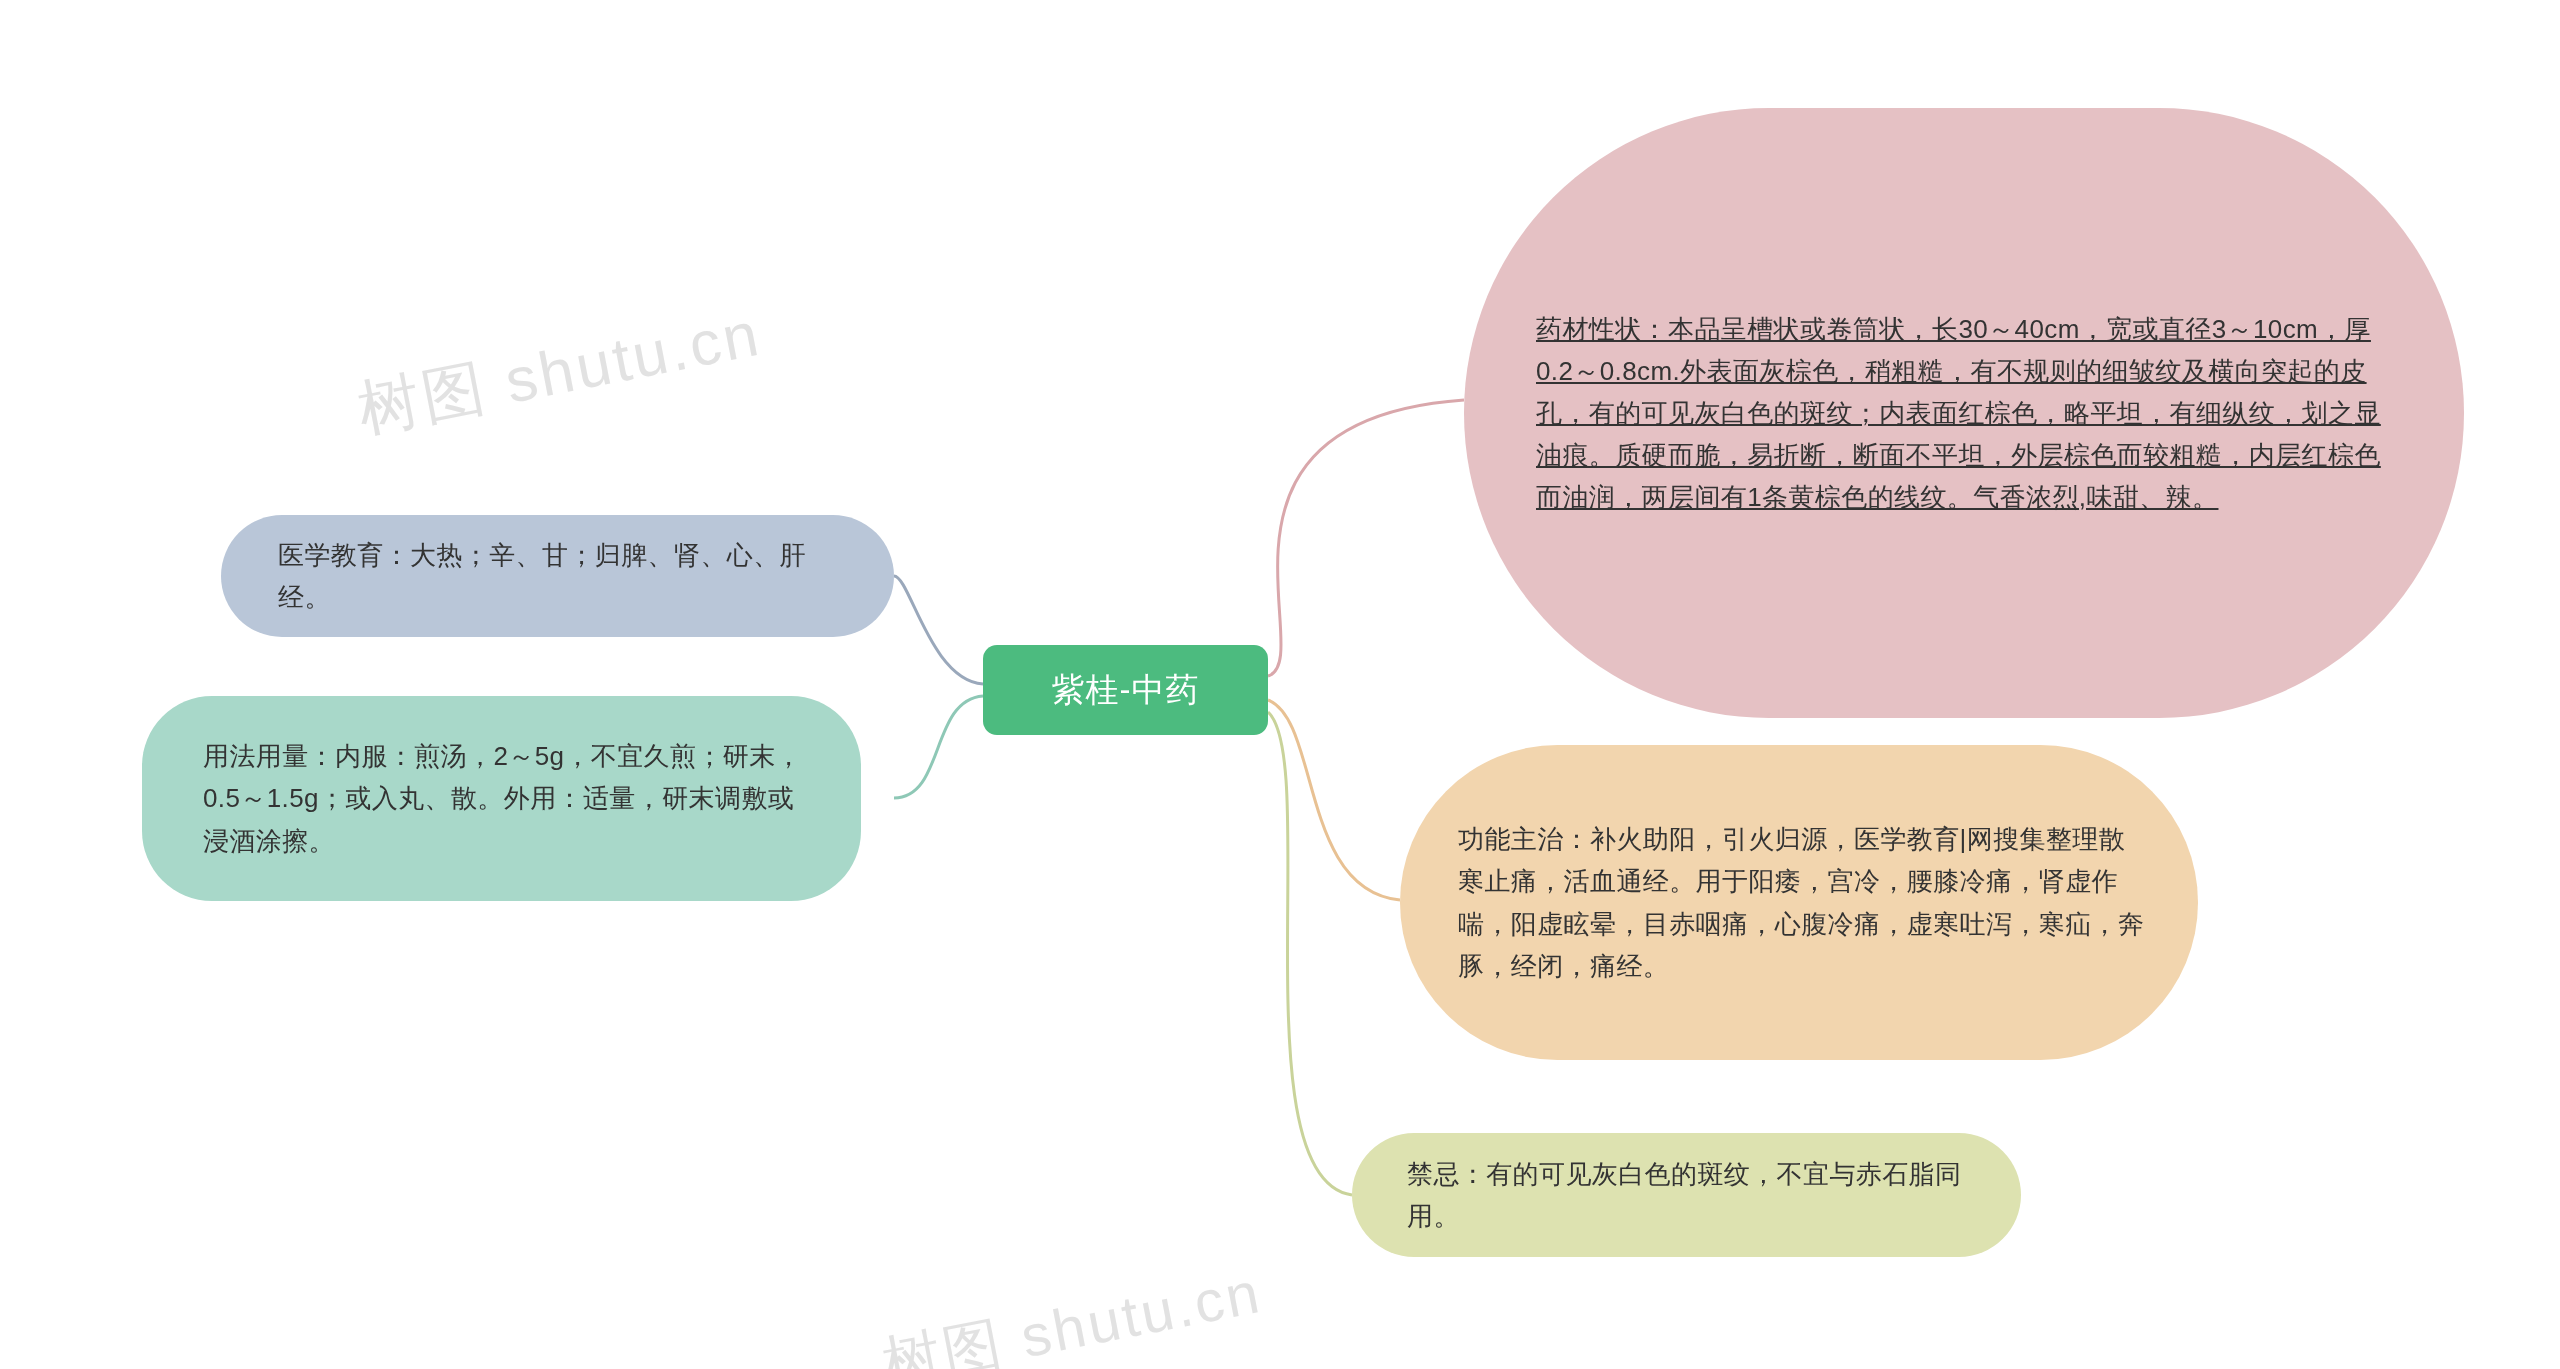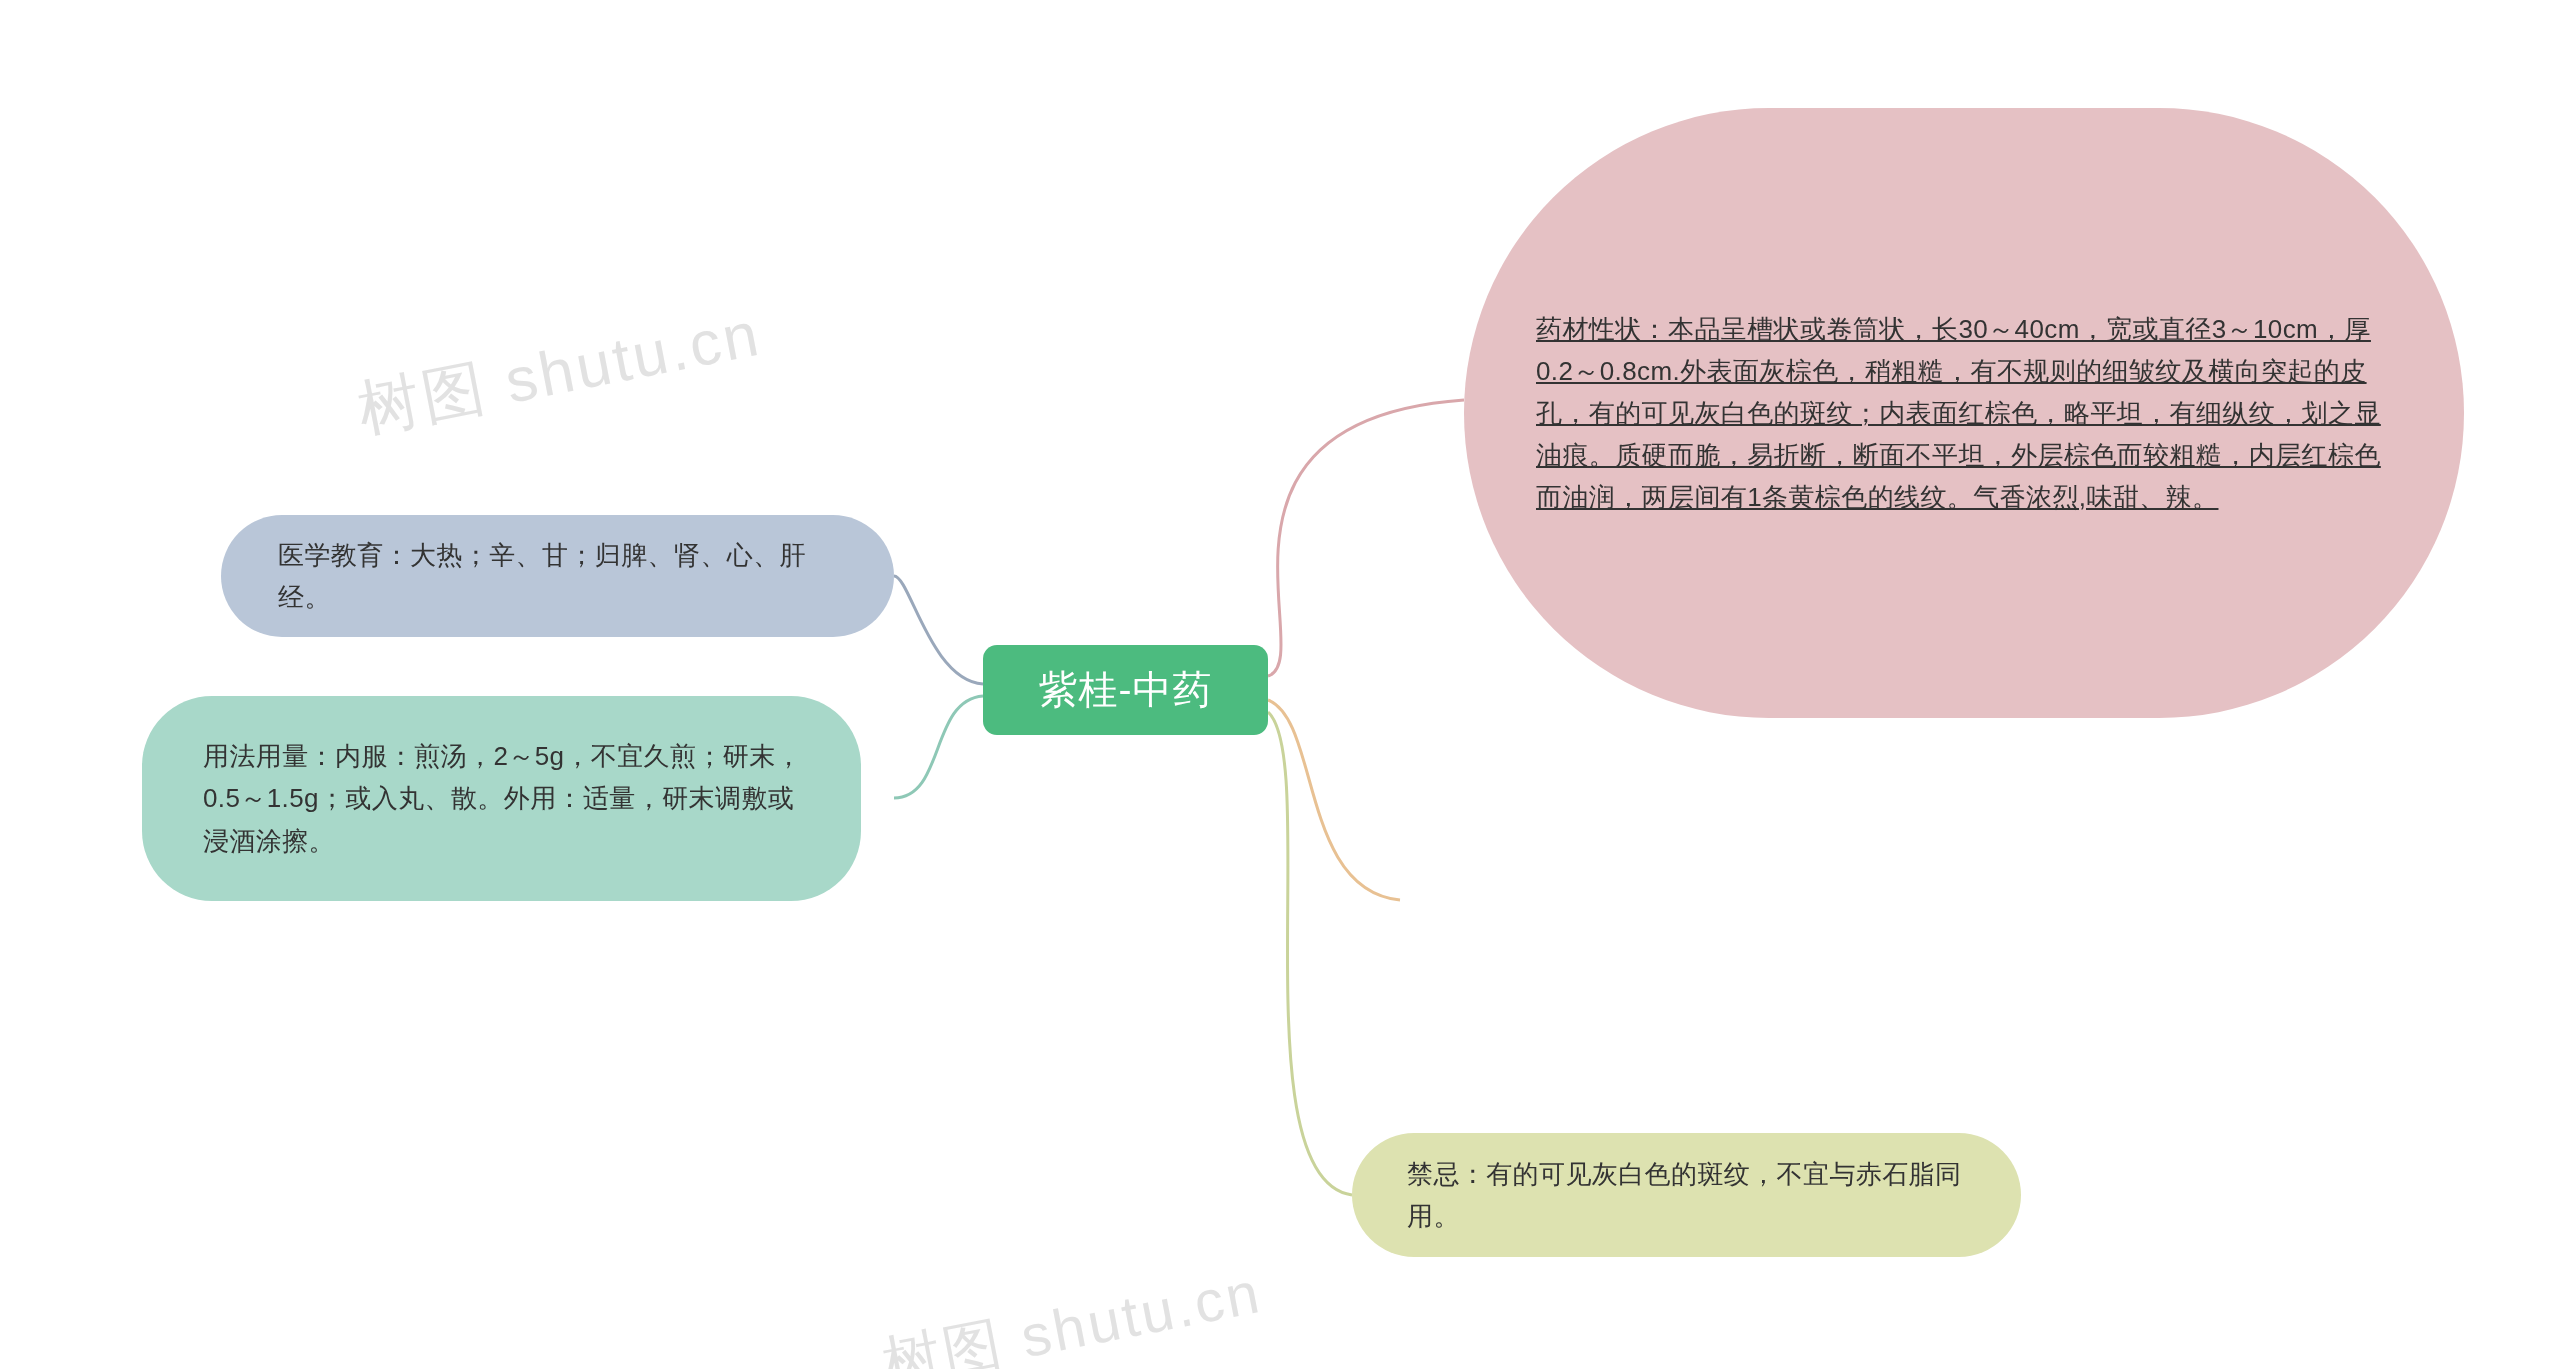--- a/index.html
+++ b/index.html
@@ -40,21 +40,21 @@
     color: #333333;
     line-height: 1.62;
     letter-spacing: 0.4px;
     white-space: pre-wrap;
   }
 
   .node-root {
     background: #4cbb7f;
     color: #ffffff;
     border-radius: 14px;
-    font-size: 39px;
+    font-size: 33px;
     justify-content: center;
     text-align: center;
     letter-spacing: 1px;
   }
 
   .node-pill {
     border-radius: 70px;
     font-size: 26px;
   }
 
@@ -142,18 +142,19 @@
   <div class="watermark wm1">树图 shutu.cn</div>
   <div class="watermark wm2">树图 shutu.cn</div>
   <div class="watermark wm3">树图 shutu.cn</div>
 
   <div class="node node-pill n-xingwei">医学教育：大热；辛、甘；归脾、肾、心、肝经。</div>
 
   <div class="node node-pill n-yongfa">用法用量：内服：煎汤，2～5g，不宜久煎；研末，0.5～1.5g；或入丸、散。外用：适量，研末调敷或浸酒涂擦。</div>
 
   <div class="node node-pill n-yaocai">药材性状：本品呈槽状或卷筒状，长30～40cm，宽或直径3～10cm，厚0.2～0.8cm.外表面灰棕色，稍粗糙，有不规则的细皱纹及横向突起的皮孔，有的可见灰白色的斑纹；内表面红棕色，略平坦，有细纵纹，划之显油痕。质硬而脆，易折断，断面不平坦，外层棕色而较粗糙，内层红棕色而油润，两层间有1条黄棕色的线纹。气香浓烈,味甜、辣。</div>
 
+  <div class="node node-pill n-gongneng">功能主治：补火助阳，引火归源，医学教育|网搜集整理散寒止痛，活血通经。用于阳痿，宫冷，腰膝冷痛，肾虚作喘，阳虚眩晕，目赤咽痛，心腹冷痛，虚寒吐泻，寒疝，奔豚，经闭，痛经。</div>
 
   <div class="node node-pill n-jinji">禁忌：有的可见灰白色的斑纹，不宜与赤石脂同用。</div>
 
   <div class="node node-root n-root">紫桂-中药</div>
 
 </div>
 
 </body></html>

